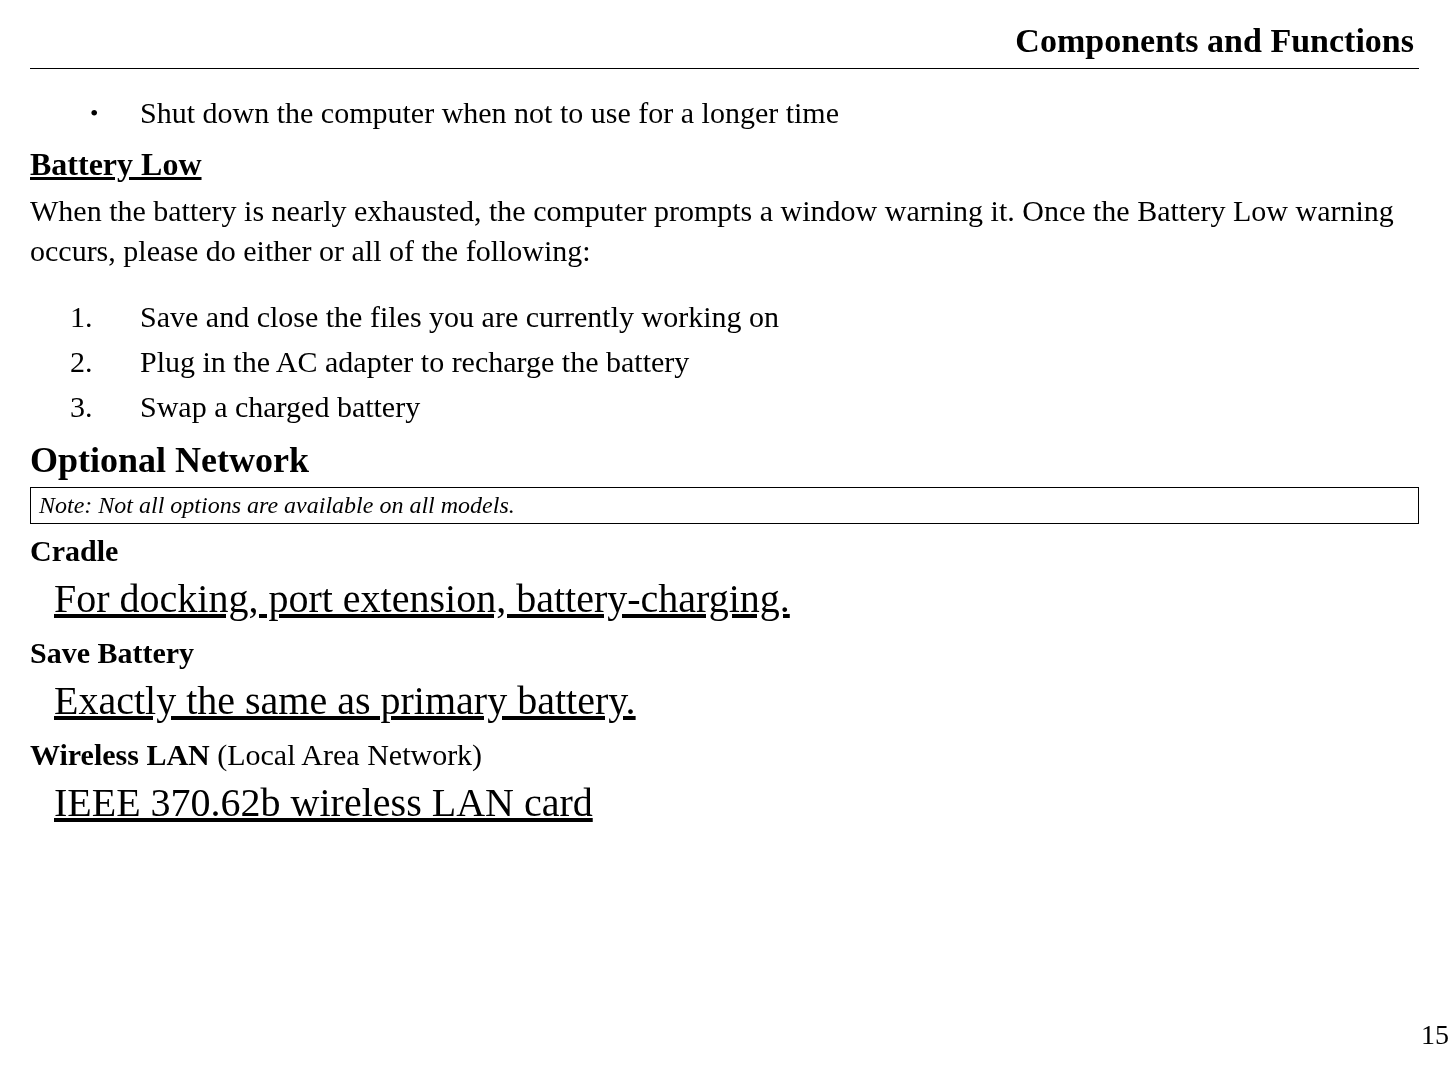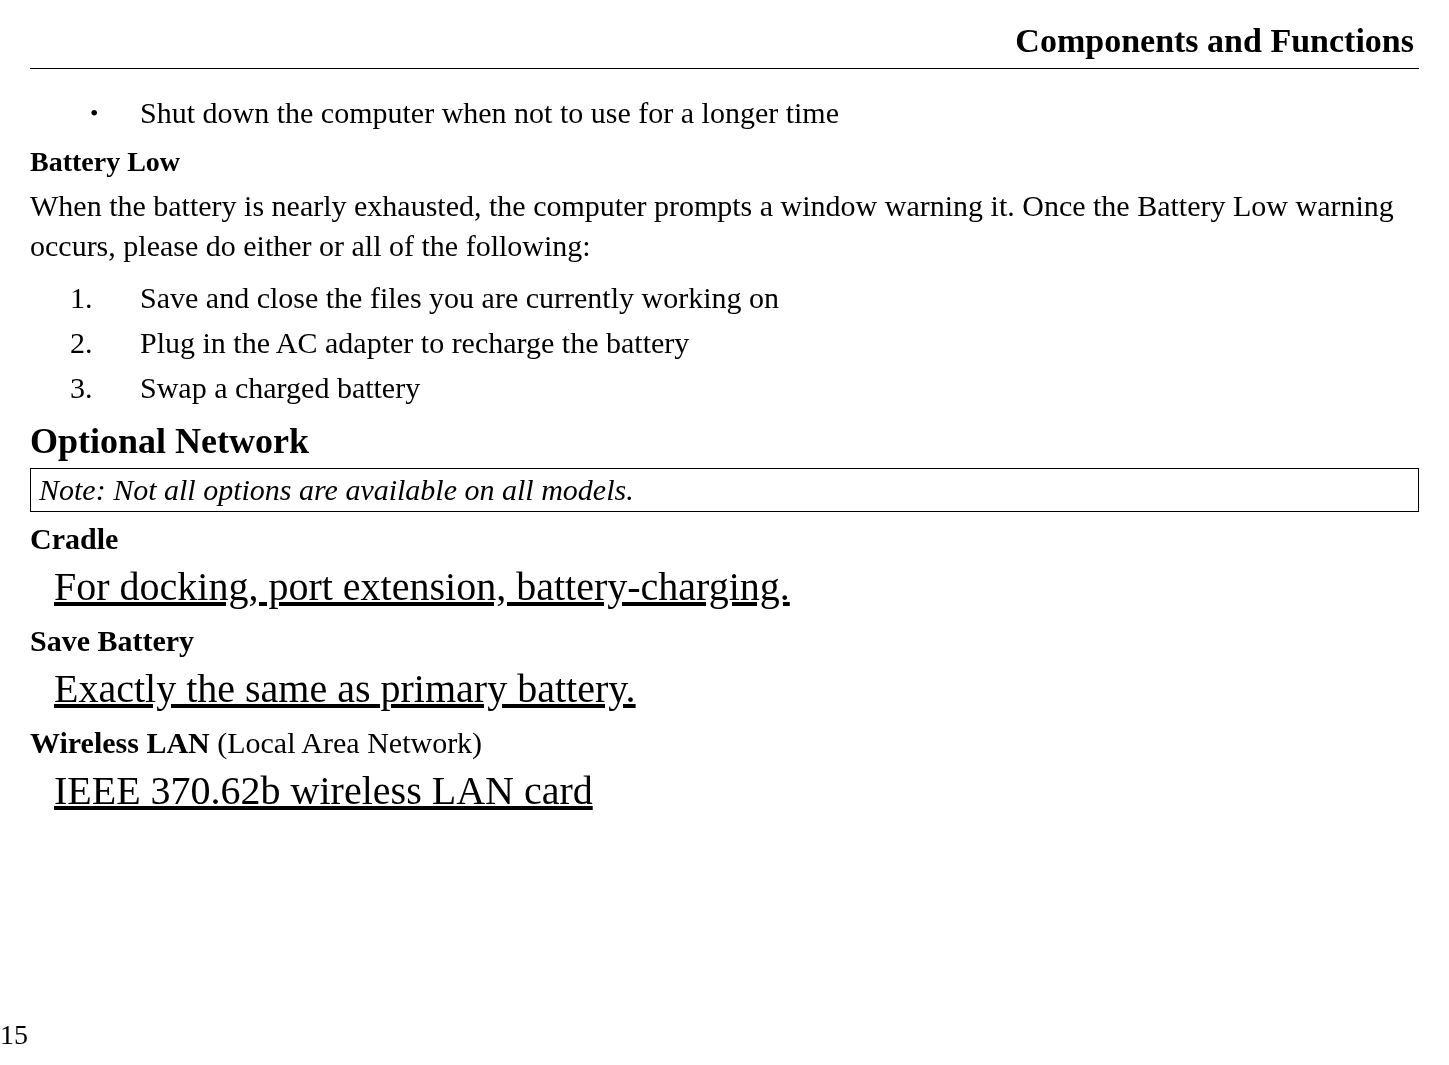--- a/index.html
+++ b/index.html
@@ -41,28 +41,29 @@
       line-height: 1.35;
     }
     ul.bullet-list li::before {
       content: "•";
       position: absolute;
       left: 0;
       font-size: 24px;
       top: 4px;
     }
     .section-heading {
-      font-size: 28px;
+      font-size: 32px;
       font-weight: bold;
       margin-bottom: 8px;
+      text-decoration: underline;
     }
     .body-text {
       font-size: 30px;
       line-height: 1.35;
-      margin-bottom: 8px;
+      margin-bottom: 22px;
     }
     ol.numbered-list {
       list-style: none;
       counter-reset: item;
       padding-left: 30px;
       margin-bottom: 10px;
     }
     ol.numbered-list li {
       font-size: 30px;
       counter-increment: item;
@@ -81,21 +82,21 @@
       font-weight: bold;
       margin-top: 8px;
       margin-bottom: 6px;
     }
     .note-box {
       border: 1.5px solid #000;
       padding: 4px 8px;
       margin-bottom: 10px;
     }
     .note-box span {
-      font-size: 30px;
+      font-size: 24px;
       font-style: italic;
     }
     .sub-heading {
       font-size: 30px;
       font-weight: bold;
       margin-top: 10px;
       margin-bottom: 4px;
     }
     .sub-heading .paren {
       font-weight: normal;
@@ -105,21 +106,21 @@
       padding-left: 24px;
       margin-bottom: 8px;
       line-height: 1.35;
       text-decoration: underline;
     }
     .page-number {
       position: absolute;
       bottom: 14px;
       left: 0;
       right: 0;
-      text-align: left;
+      text-align: right;
       font-size: 28px;
     }
   </style>
 </head>
 <body>
 
 <div class="header-title">Components and Functions</div>
 
 <hr class="divider">
 

